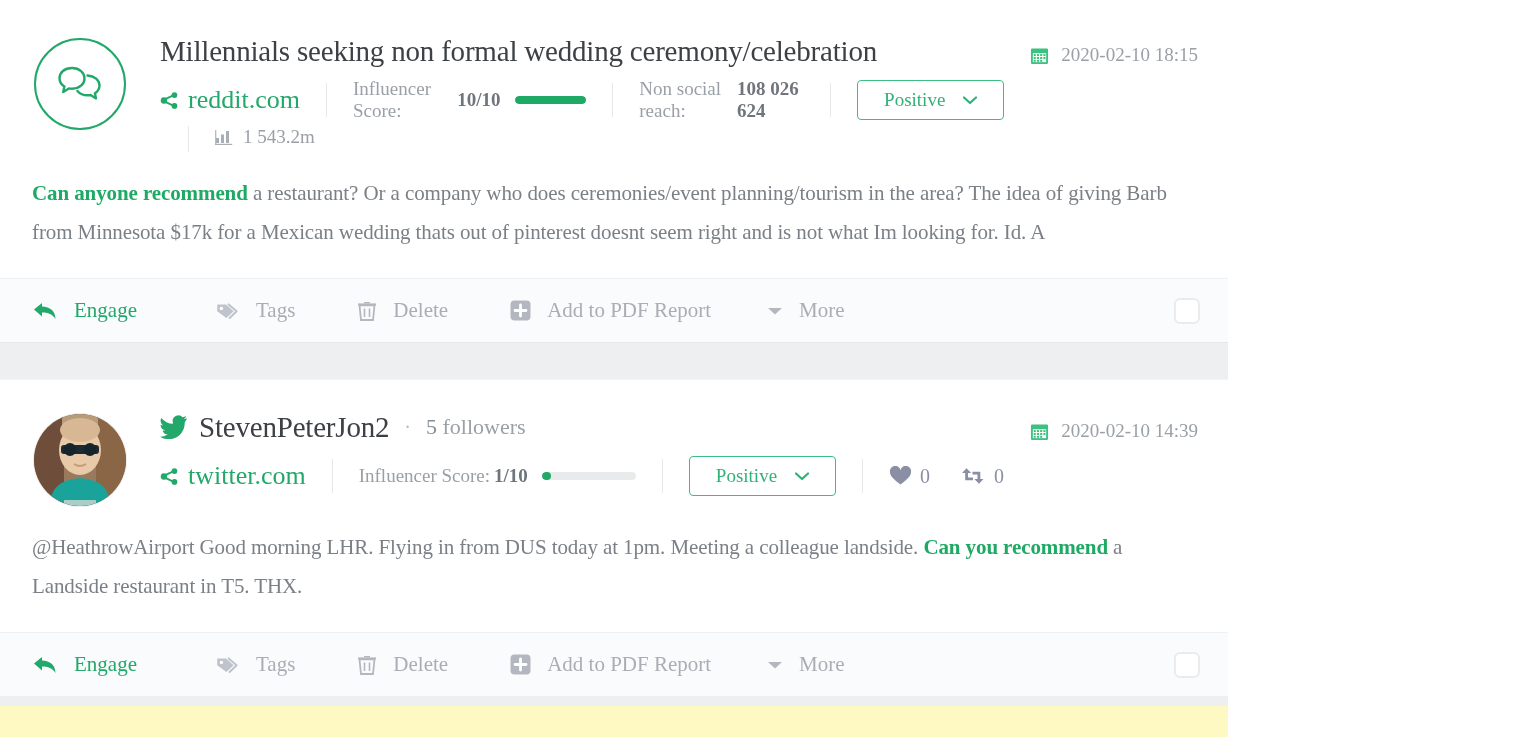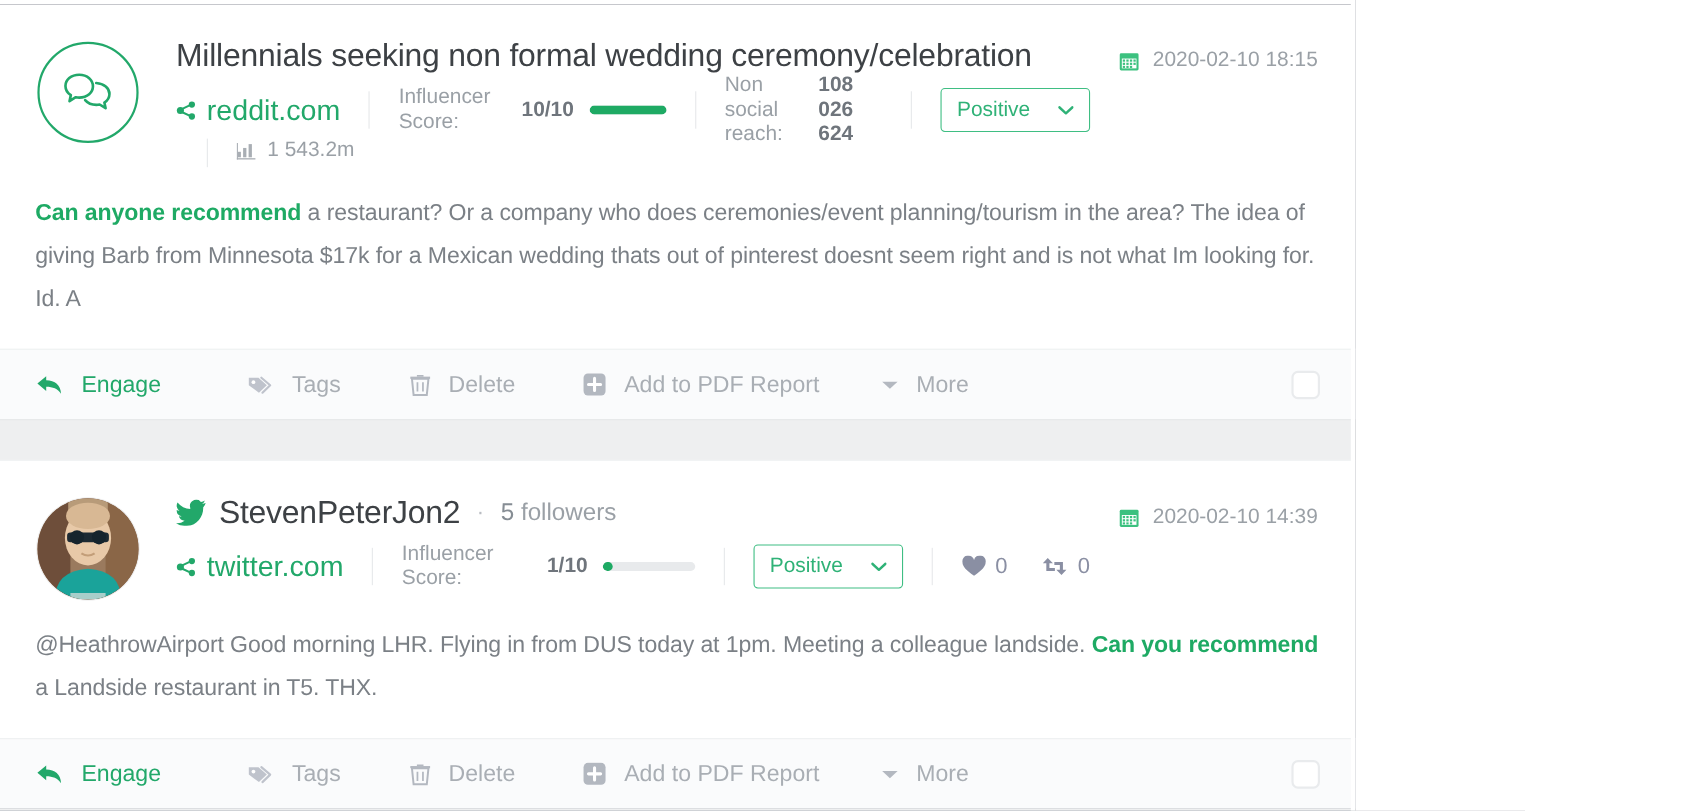--- a/index.html
+++ b/index.html
@@ -2,21 +2,21 @@
 <html><head>
 <meta charset="utf-8">
 <style>
   * { box-sizing: border-box; margin: 0; padding: 0; }
   html, body {
     width: 1536px; height: 737px;
     background: #ffffff;
     font-family: "Liberation Sans", sans-serif;
     overflow: hidden;
   }
-  .page { width: 1232px; height: 737px; position: relative; background: #0f172a; }
+  .page { width: 1232px; height: 737px; position: relative; background: #fef9c3; font-family: Liberation Serif, serif; }
 
   
   .card { background: #ffffff; width: 100%; position: relative; }
   .card-body { padding: 0 32px; }
 
   
   .post-head { display: flex; align-items: flex-start; padding-top: 30px; }
   .avatar-wrap { width: 96px; flex: 0 0 96px; display: flex; justify-content: center; padding-top: 4px; }
 
   .avatar-ring {
@@ -60,21 +60,21 @@
 
   .score-bar { width: 94px; height: 8px; border-radius: 4px; background: #e8eaec; margin-left: 14px; position: relative; overflow: hidden; }
   .score-fill { position: absolute; left: 0; top: 0; bottom: 0; border-radius: 4px; background: #1eaa64; }
   .bars-stat { display: flex; align-items: center; gap: 9px; color: #9aa0a6; font-size: 19px; }
 
   
   .sentiment {
     display: inline-flex; align-items: center; justify-content: space-between;
     border: 1px solid #3fbe83; border-radius: 4px;
     color: #2fb277; font-size: 19px;
-    height: 40px; min-width: 136px; padding: 0 14px; background: #fff;
+    height: 40px; min-width: 136px; padding: 0 26px; background: #fff;
     cursor: pointer;
   }
   .sentiment .chev { margin-left: 18px; display: inline-flex; }
 
   
   .eng-stat { display: flex; align-items: center; gap: 8px; color: #8a8fa3; font-size: 20px; }
 
   
   .date-wrap { display: flex; align-items: center; gap: 12px; padding-top: 10px; padding-right: 2px; white-space: nowrap; }
   .date-text { font-size: 19px; color: #9aa0a6; }

